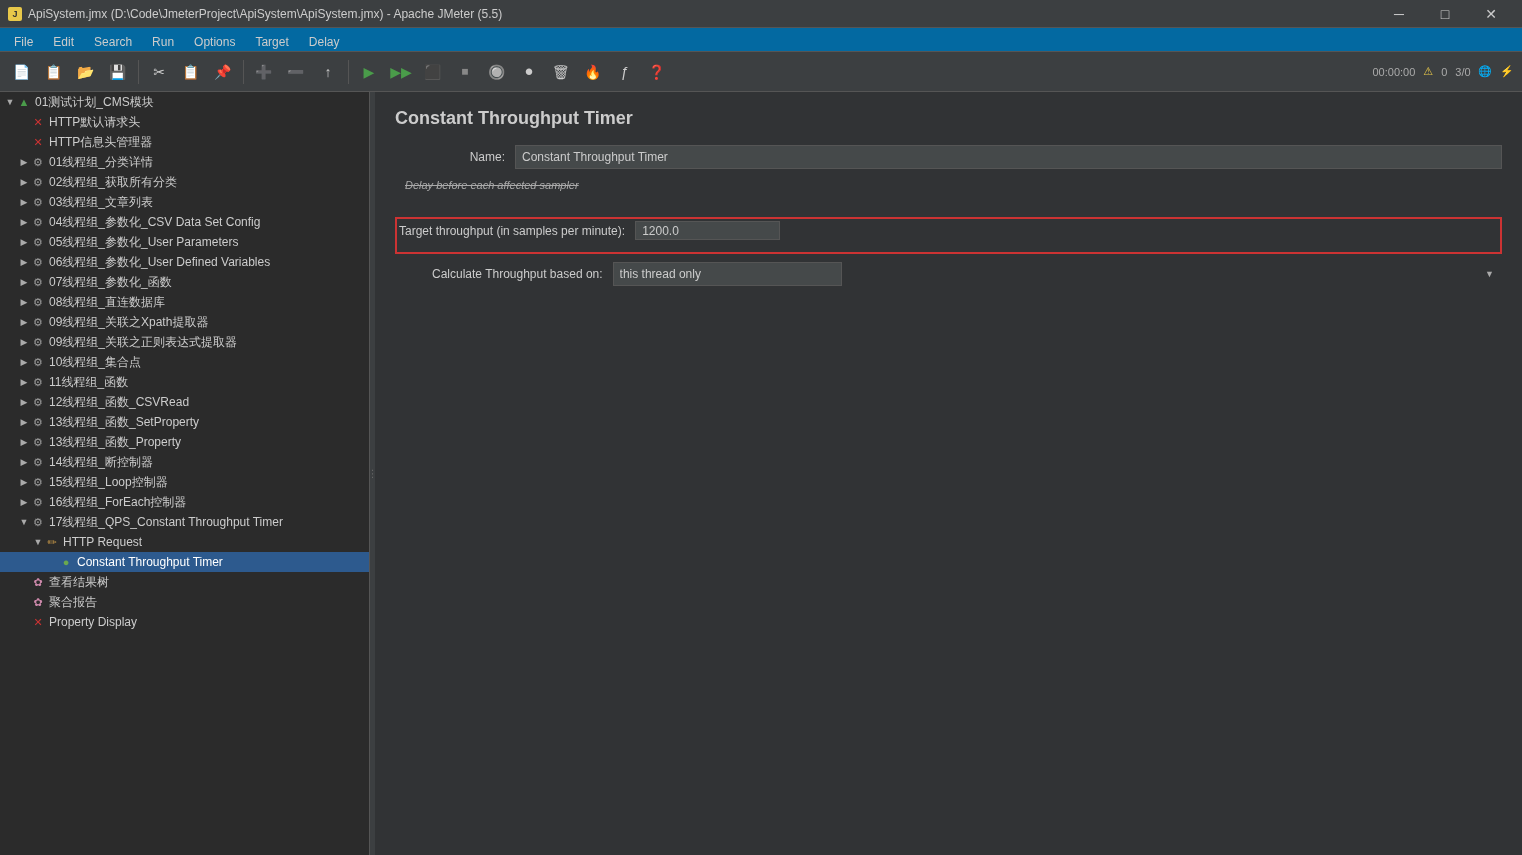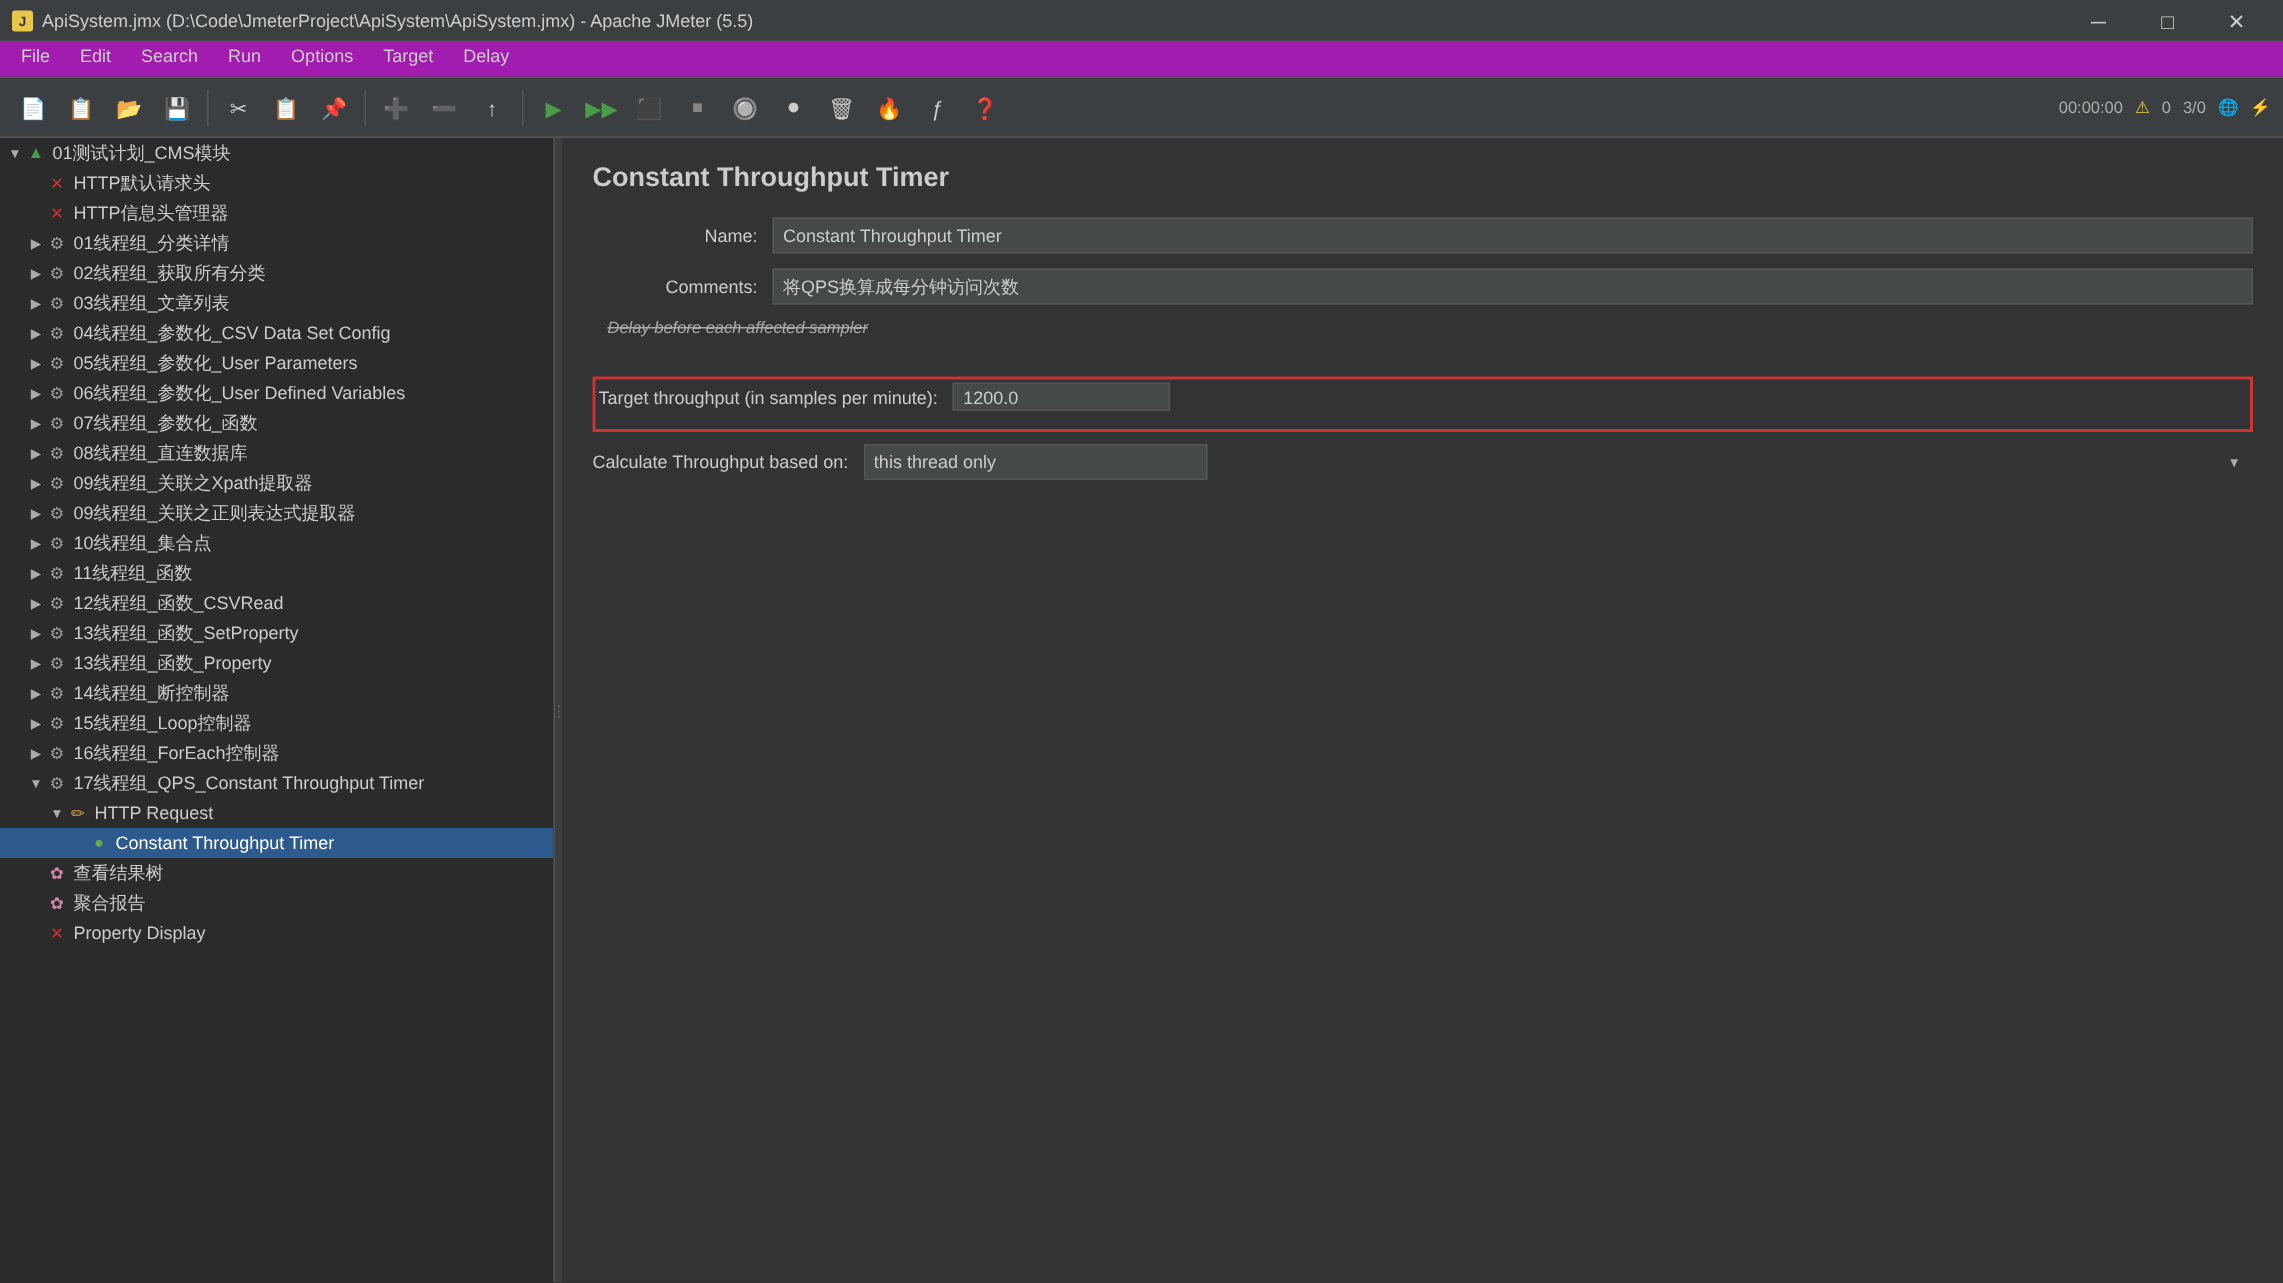--- a/index.html
+++ b/index.html
@@ -48,24 +48,24 @@
       background: transparent;
       border: none;
       color: #cccccc;
       cursor: pointer;
       font-size: 14px;
       display: flex; align-items: center; justify-content: center;
     }
 
     
     .menu-bar {
-      background: #a21caf;
+      background: #0369a1;
       height: 24px;
       display: flex;
-      align-items: flex-start;
+      align-items: flex-end;
       border-bottom: 1px solid #555;
       padding: 0 4px;
     }
     .menu-item {
       padding: 2px 10px;
       cursor: pointer;
       color: #cccccc;
       font-size: 12px;
     }
 
@@ -503,37 +503,33 @@
   <div class="resize-handle">⋮</div>
 
   <div class="content-panel">
     <div class="panel-title">Constant Throughput Timer</div>
 
     <div class="form-row">
       <div class="form-label">Name:</div>
       <input class="form-input" type="text" value="Constant Throughput Timer" style="">
     </div>
 
-    <div class="form-row">
-      <div class="form-label">Comments:</div>
-      <input class="form-input" type="text" value="将QPS换算成每分钟访问次数" style="">
-    </div>
 
     <div class="form-row">
       <div class="section-label">Delay before each affected sampler</div>
     </div>
 
     <div class="highlighted-row">
       <div class="throughput-row">
         <div class="throughput-label">Target throughput (in samples per minute):</div>
         <input class="throughput-input" type="text" value="1200.0" style="">
       </div>
     </div>
 
-    <div class="calculate-row" style="margin-top:8px;">
+    <div class="calculate-row" style="margin-top:8px;margin-left:37px;">
       <div class="calculate-label">Calculate Throughput based on:</div>
       <div class="select-wrapper">
         <select class="calculate-select">
           <option>this thread only</option>
           <option>all active threads</option>
           <option>all active threads in current thread group</option>
         </select>
       </div>
     </div>
   </div>

